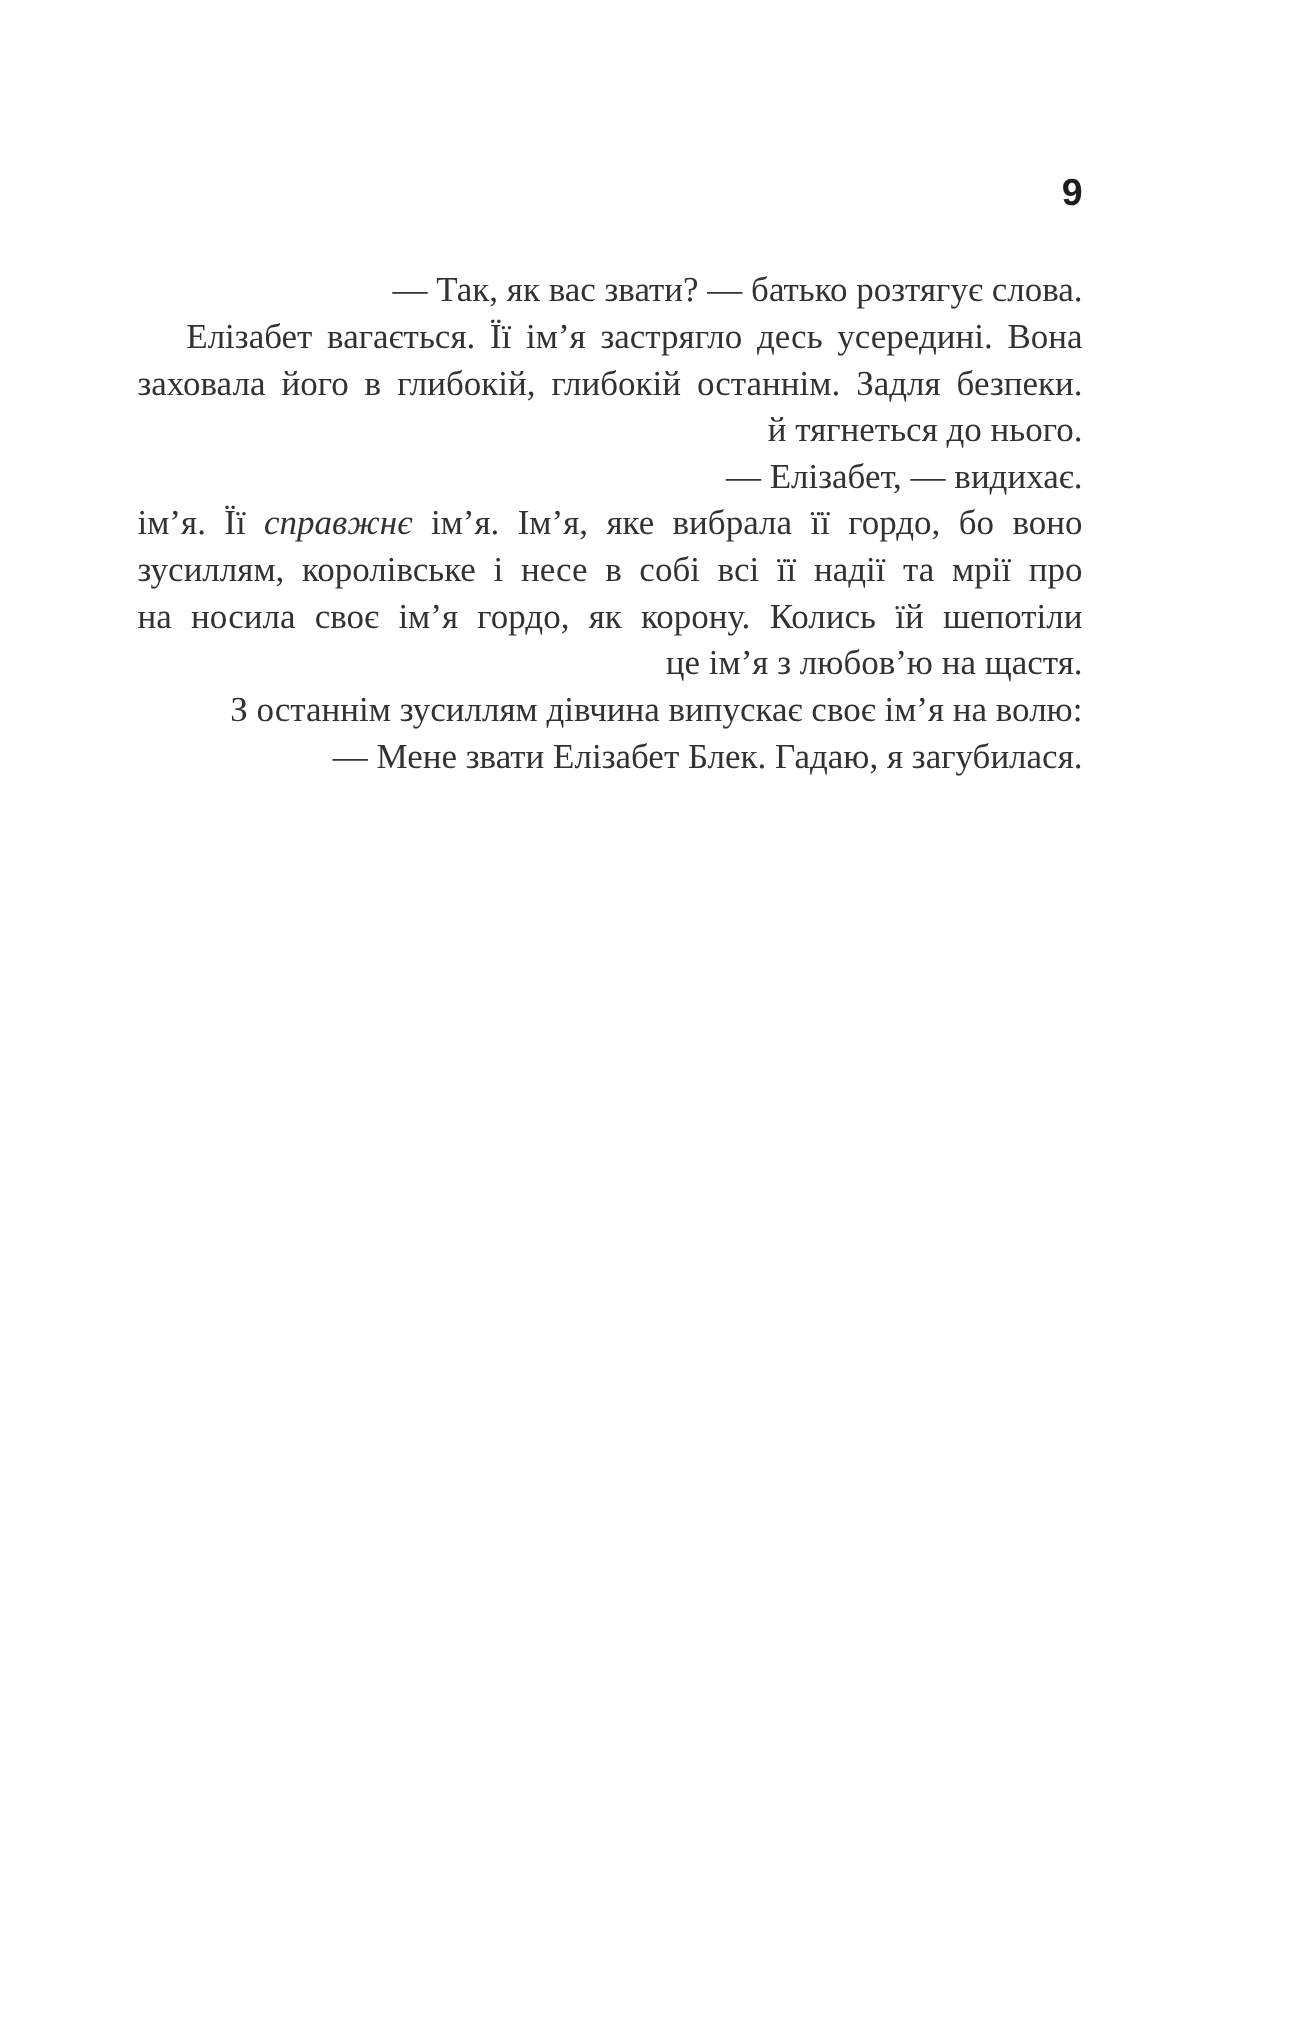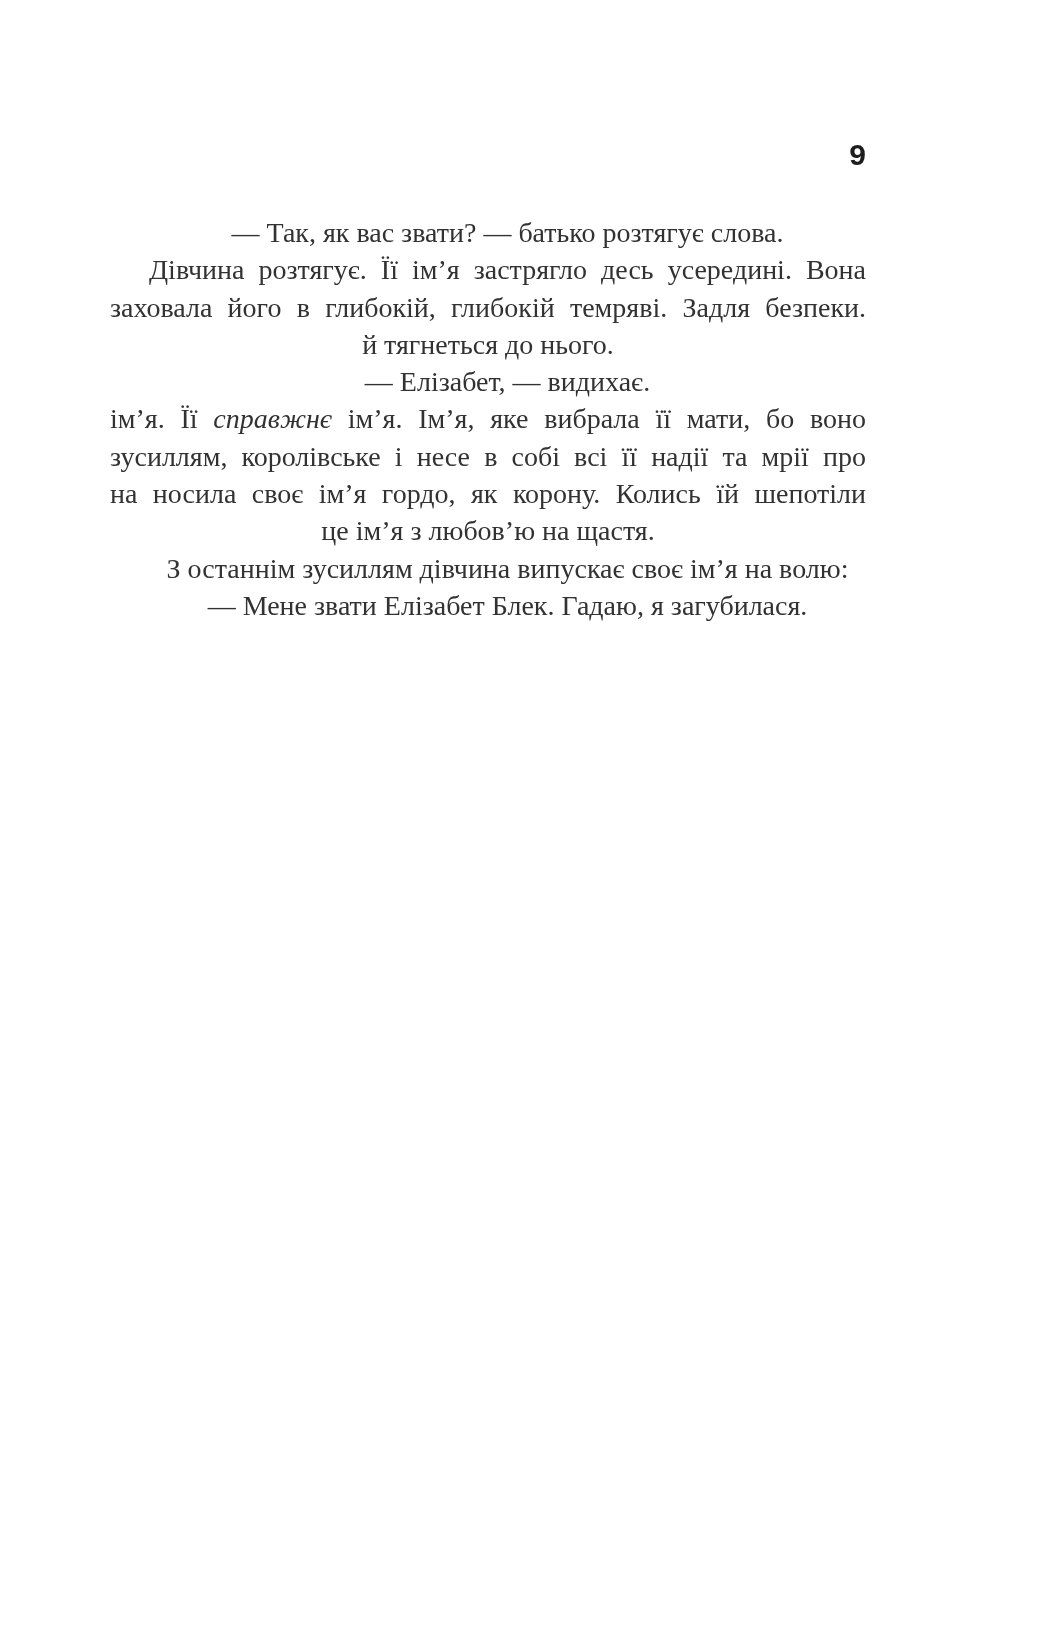--- a/index.html
+++ b/index.html
@@ -29,21 +29,21 @@
     left: 110px;
     top: 214px;
     width: 756px;
     font-family: "Liberation Serif", serif;
     font-size: 28px;
     line-height: 37.3px;
     color: #323232;
     font-kerning: normal;
   }
   .line {
-    text-align: center;
+    text-align: right;
   }
   .line.indent {
     text-indent: 39px;
   }
   .line.justify {
     text-align: justify;
     text-align-last: justify;
   }
   .line em {
   }
@@ -52,28 +52,28 @@
 <body>
 
 <div class="page">
 
   <div class="page-number">9</div>
 
   <div class="text-block">
 
     <div class="line indent">— Так, як вас звати? — батько розтягує слова.</div>
 
-    <div class="line indent justify">Дівчина розтягує. Її ім’я застрягло десь усередині. Вона</div>
-    <div class="line justify">заховала його в глибокій, глибокій темряві. Задля безпеки.</div>
+    <div class="line indent justify">Елізабет вагається. Її ім’я застрягло десь усередині. Вона</div>
+    <div class="line justify">заховала його в глибокій, глибокій останнім. Задля безпеки.</div>
     <div class="line">й тягнеться до нього.</div>
 
     <div class="line indent">— Елізабет, — видихає.</div>
 
     <div class="line justify">
-      <span>ім’я. Її </span><em>справжнє</em><span> ім’я. Ім’я, яке вибрала її мати, бо воно</span>
+      <span>ім’я. Її </span><em>справжнє</em><span> ім’я. Ім’я, яке вибрала її гордо, бо воно</span>
     </div>
     <div class="line justify">зусиллям, королівське і несе в собі всі її надії та мрії про</div>
     <div class="line justify">на носила своє ім’я гордо, як корону. Колись їй шепотіли</div>
     <div class="line">це ім’я з любов’ю на щастя.</div>
 
     <div class="line indent">З останнім зусиллям дівчина випускає своє ім’я на волю:</div>
 
     <div class="line indent">— Мене звати Елізабет Блек. Гадаю, я загубилася.</div>
 
   </div>

